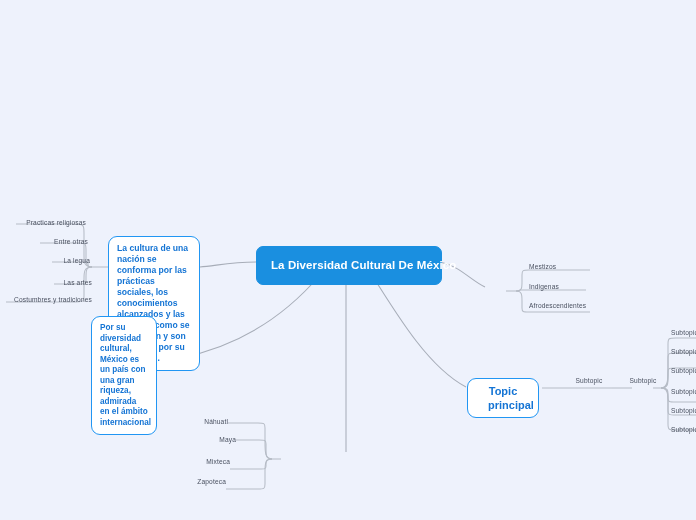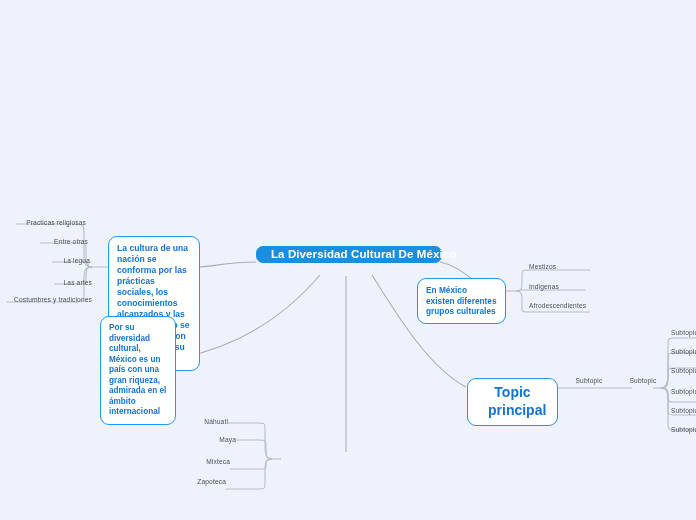--- a/index.html
+++ b/index.html
@@ -37,21 +37,21 @@
     z-index: 4;
   }
   .node.root {
     background: #1a8fe0;
     border-color: #1a8fe0;
     color: #ffffff;
     border-radius: 7px;
     font-size: 11.5px;
     letter-spacing: .1px;
     white-space: nowrap;
-    padding: 0 14px;
+    padding: 11px 14px;
     text-align: center;
   }
   .node.small { font-size: 8.6px; }
   .node.mid   { font-size: 8.3px; }
   .node.tiny  { font-size: 8.2px; }
 
   
   .leaf {
     position: absolute;
     font-size: 6.6px;
@@ -130,39 +130,36 @@
   <div class="leaf l" style="left:0px;  top:257px; width:90px;">
     <span>La legua</span>
   </div>
   <div class="leaf l" style="left:0px;  top:279px; width:92px;">
     <span>Las artes</span>
   </div>
   <div class="leaf l" style="left:0px;  top:296px; width:92px;">
     <span>Costumbres y tradiciones</span>
   </div>
 
-  <div class="node tiny" style="left:100px; top:316px; width:76px;">
+  <div class="node tiny" style="left:91px; top:316px; width:66px;">
     <span>Por su diversidad cultural, México es un país con una gran riqueza, admirada en el ámbito internacional</span>
   </div>
 
-  <div class="node mid" style="left:417px; top:278px; width:89px;">
-    <span>En México existen diferentes grupos culturales</span>
-  </div>
 
   <div class="leaf r" style="left:529px; top:263px; width:70px;">
     <span>Mestizos</span>
   </div>
   <div class="leaf r" style="left:529px; top:283px; width:70px;">
     <span>Indigenas</span>
   </div>
   <div class="leaf r" style="left:529px; top:302px; width:80px;">
     <span>Afrodescendientes</span>
   </div>
 
-  <div class="node" style="left:467px; top:378px; width:91px; font-size:14px; text-align:center; padding:5px 20px;">
+  <div class="node" style="left:467px; top:378px; width:72px; font-size:11px; text-align:center; padding:5px 20px;">
     <span>Topic principal</span>
   </div>
 
   <div class="leaf r" style="left:566px; top:377px; width:46px; text-align:center;">
     <span>Subtopic</span>
   </div>
   <div class="leaf r" style="left:620px; top:377px; width:46px; text-align:center;">
     <span>Subtopic</span>
   </div>
 

